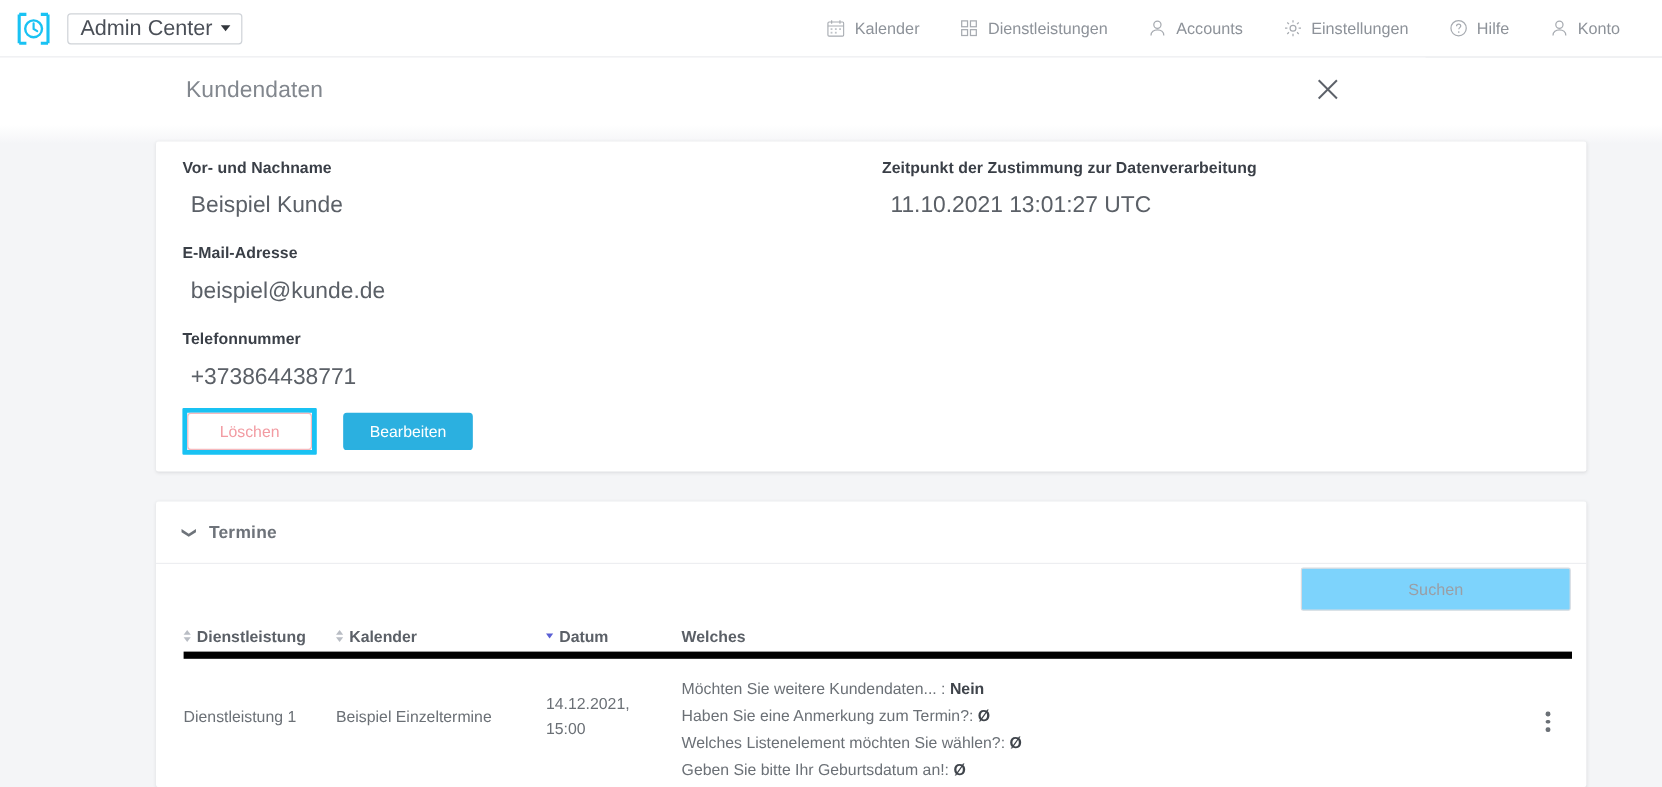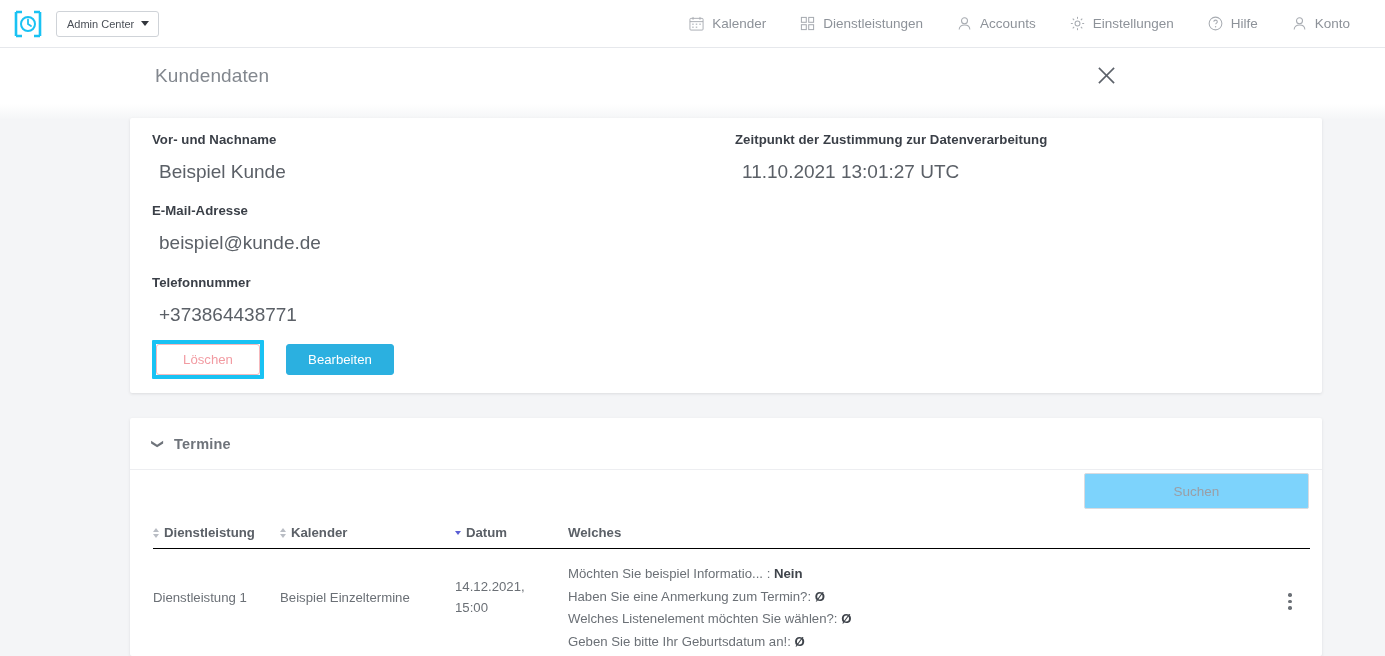--- a/index.html
+++ b/index.html
@@ -24,21 +24,21 @@
   }
   .logo-svg { display: block; }
 
   .brand-select {
     height: 26px;
     border: 1px solid #cfd3d8;
     border-radius: 3px;
     background: #fff;
     padding: 0 9px 0 10px;
     display: flex; align-items: center; gap: 7px;
-    font-size: 11px; color: #4a4f57;
+    font-size: 18px; color: #4a4f57;
     cursor: pointer;
   }
   .caret-down {
     width: 0; height: 0;
     border-left: 4.5px solid transparent;
     border-right: 4.5px solid transparent;
     border-top: 5.5px solid #32363c;
   }
 
   .nav-right {
@@ -165,21 +165,21 @@
     text-align: center;
     font-family: "Liberation Sans", sans-serif;
     outline: none;
   }
   .search-input::placeholder { color: #9a9ea5; }
 
   .table { position: absolute; left: 23px; top: 99px; width: 1157px; }
   .thead {
     display: flex; align-items: center;
     height: 32px;
-    border-bottom: 1px solid #000000;
+    border-bottom: 6px solid #000000;
     text-align: right;
   }
   .th {
     font-size: 13.2px; font-weight: bold; color: #5b6067;
     display: flex; align-items: center; gap: 5px;
     cursor: pointer;
   }
   .th-static { cursor: default; }
   .c1 { width: 127px; }
   .c2 { width: 175px; }
@@ -409,21 +409,21 @@
         <div class="td cell-center">Dienstleistung 1</div>
       </div>
       <div class="c2">
         <div class="td cell-center">Beispiel Einzeltermine</div>
       </div>
       <div class="c3">
         <div class="td td-date cell-center" style="max-width:74px">14.12.2021, 15:00</div>
       </div>
       <div class="c4">
         <div class="q-line">
-          <span>Möchten Sie beispiel Informatio... :</span>
+          <span>Möchten Sie weitere Kundendaten... :</span>
           <b>Nein</b>
         </div>
         <div class="q-line">
           <span>Haben Sie eine Anmerkung zum Termin?:</span>
           <b>Ø</b>
         </div>
         <div class="q-line">
           <span>Welches Listenelement möchten Sie wählen?:</span>
           <b>Ø</b>
         </div>

